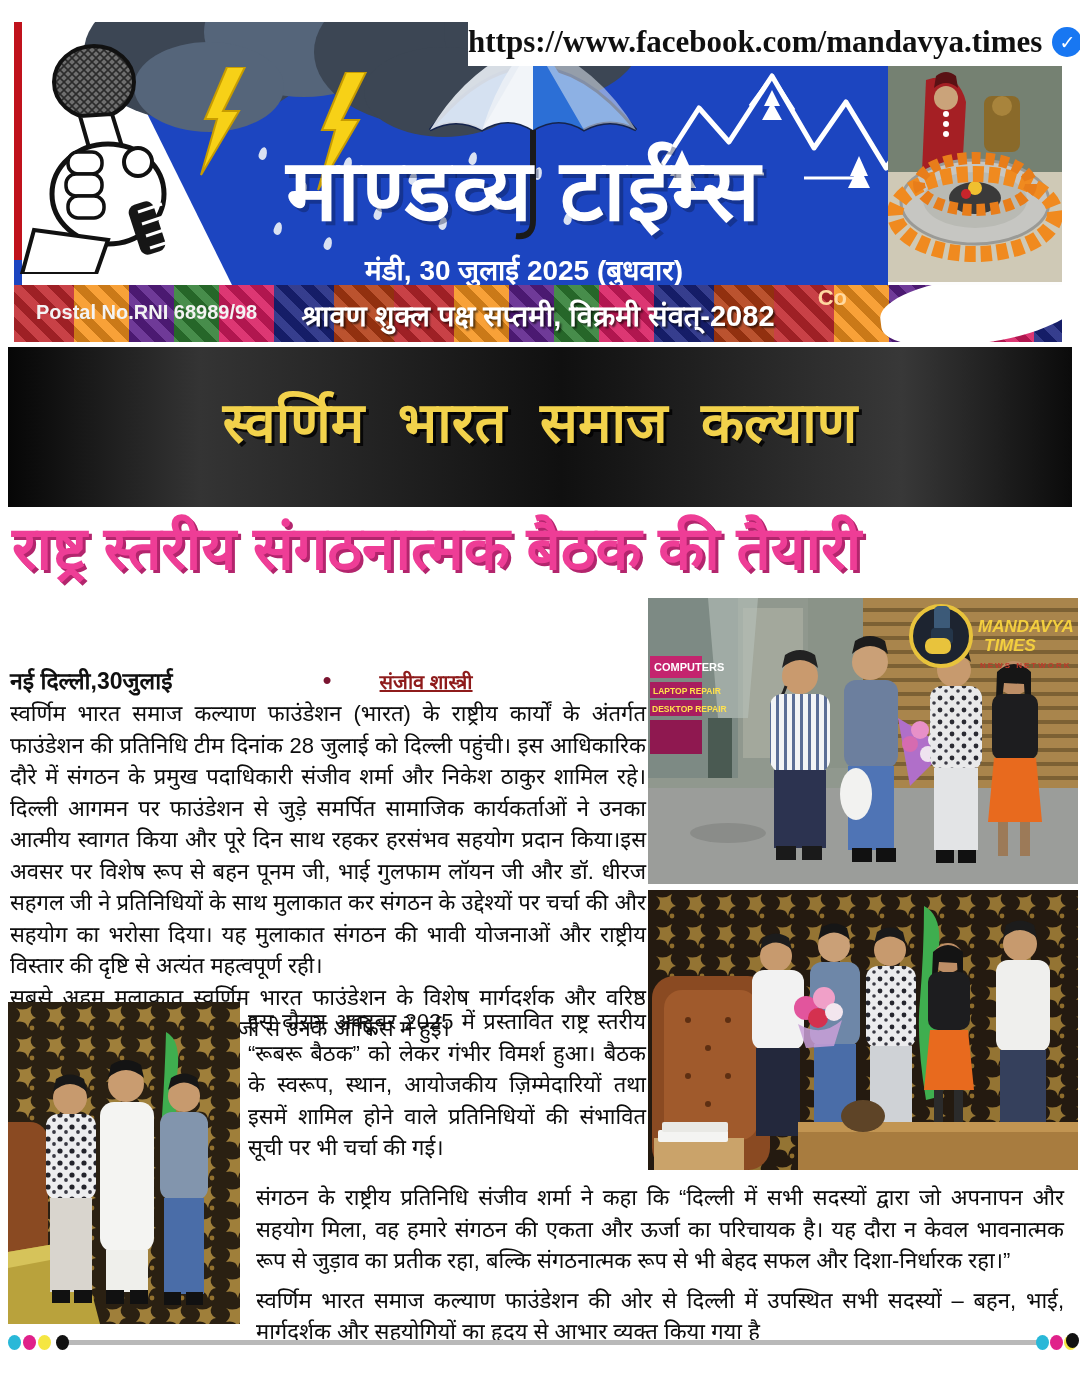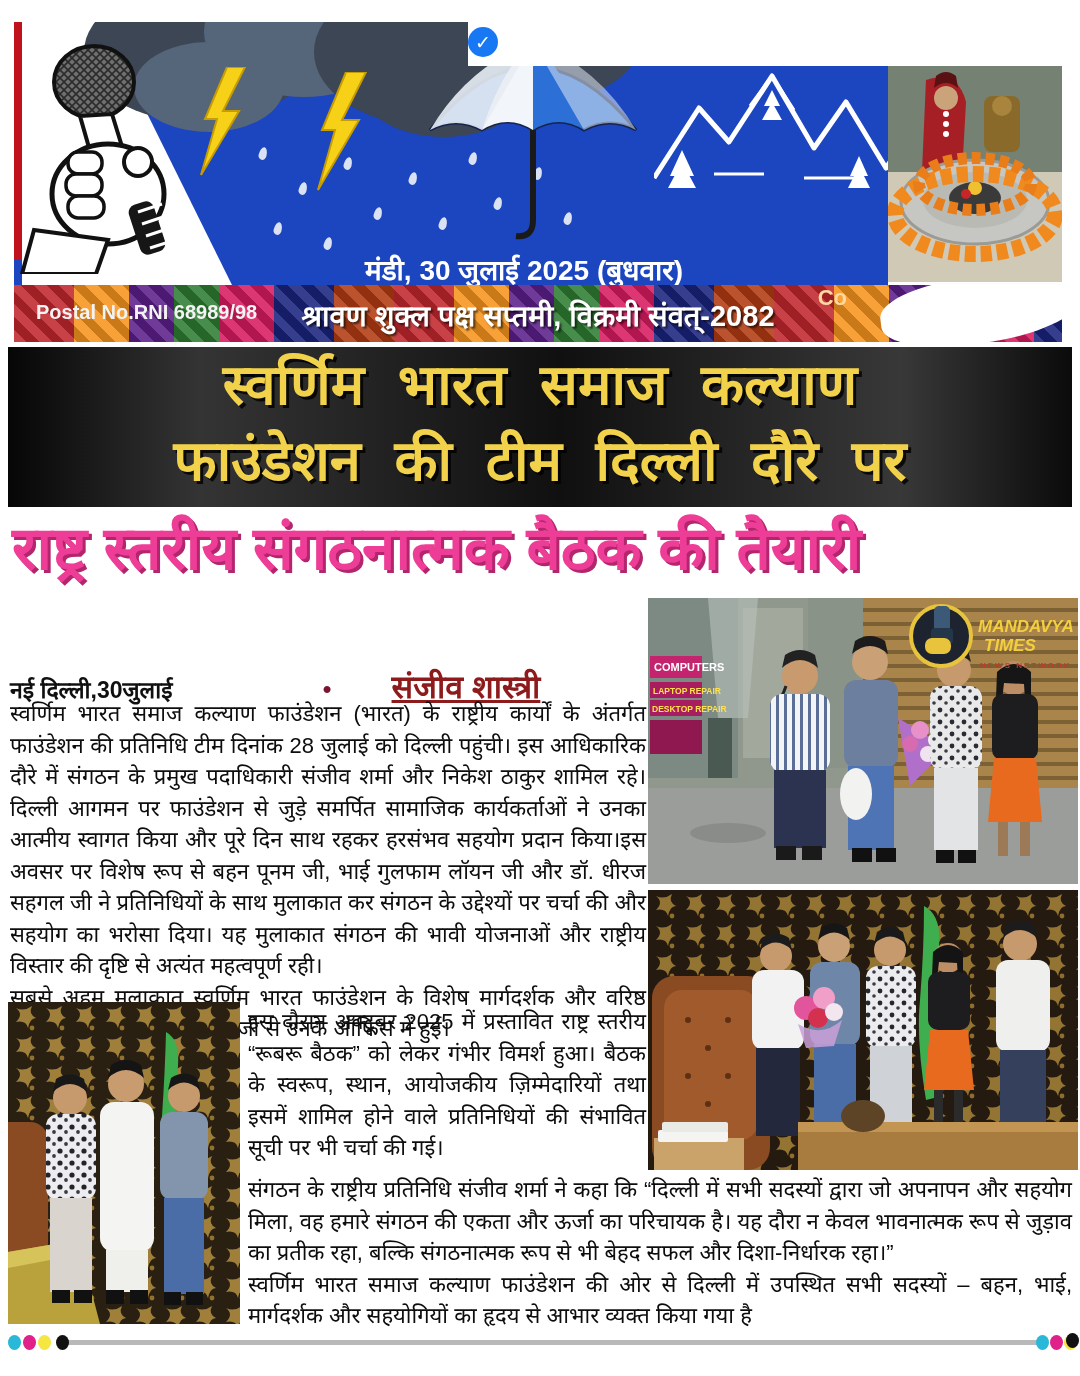--- a/index.html
+++ b/index.html
@@ -48,44 +48,45 @@
   .banner div{color:#f2d24b;font-weight:bold;font-size:56px;line-height:76px;
               text-shadow:3px 3px 0 rgba(0,0,0,.8);white-space:nowrap;font-family:Liberation Mono, monospace;}
   
   .headline{position:absolute;left:12px;top:512px;width:1000px;}
   .headline div{color:#ee3d96;font-weight:bold;font-size:60px;line-height:74px;
                 text-shadow:3px 3px 0 #b3256d;white-space:nowrap;}
   
   .art-head{position:absolute;left:10px;top:664px;width:636px;display:flex;align-items:baseline;}
   .dateline{font-weight:bold;font-size:23px;color:#101010;}
   .bullet{color:#7a1430;font-size:26px;margin-left:150px;}
-  .byline{margin-left:60px;color:#8e1b1b;font-weight:bold;font-size:32px;text-decoration:underline;}
+  .byline{margin-left:48px;color:#8e1b1b;font-weight:bold;font-size:20px;text-decoration:underline;}
   .body-txt{font-size:22px;line-height:31.5px;color:#0d0d0d;text-align:justify;font-weight:500;}
   .para-block1{position:absolute;left:10px;top:698px;width:636px;}
   .para-block1 p{margin:0;}
   .para-block2{position:absolute;left:248px;top:1006px;width:398px;}
   .para-block2 p{margin:0;}
   .para-block3{position:absolute;left:248px;top:1174px;width:824px;}
-  .para-block3 p{margin:0;}
+  .para-block3 p{margin:8px;}
   
   .photo{position:absolute;overflow:hidden;background:#777;}
   #photo1{left:648px;top:598px;width:430px;height:286px;}
   #photo2{left:648px;top:890px;width:430px;height:280px;}
   #photo3{left:8px;top:1002px;width:232px;height:322px;}
   
   .reg-line{position:absolute;left:58px;top:1340px;width:980px;height:5px;background:#b9b9b9;}
   .reg{position:absolute;width:13px;height:15px;border-radius:50%;top:1335px;}
   .c1{background:#29b8d8;} .c2{background:#e0218a;} .c3{background:#f5e642;} .c4{background:#111;}
 </style>
 </head>
 <body>
 
 <div id="page">
 
   <div class="fb-bar">
+    <span class="fb-url">https://www.facebook.com/mandavya.times</span>
     <span class="fb-badge">✓</span>
   </div>
 
   <div class="masthead">
     <div class="red-sliver"></div>
     <div class="white-wedge"></div>
 
     <div class="cloud" style="left:70px;top:-40px;width:230px;height:140px;"></div>
     <div class="cloud light" style="left:190px;top:-55px;width:200px;height:130px;"></div>
     <div class="cloud" style="left:300px;top:-45px;width:240px;height:150px;"></div>
@@ -146,20 +147,21 @@
       <polyline points="0,128 45,58 75,92 118,26 160,98 192,52 232,118 258,80 300,128" fill="none" stroke="#fff" stroke-width="5" stroke-linejoin="round"></polyline>
       <polyline points="96,56 118,26 140,60" fill="none" stroke="#fff" stroke-width="3"></polyline>
       <path d="M118 40l-8 16h16zM118 52l-10 18h20z" fill="#fff"></path>
       <path d="M28 100l-12 26h24zM28 112l-14 26h28z" fill="#fff"></path>
       <path d="M262 92l-12 26h24zM262 104l-14 26h28z" fill="#fff"></path>
       <path d="M205 106l-9 20h18zM205 116l-11 22h22z" fill="#fff"></path>
       <line x1="60" y1="124" x2="110" y2="124" stroke="#fff" stroke-width="3"></line>
       <line x1="150" y1="128" x2="210" y2="128" stroke="#fff" stroke-width="3"></line>
     </svg>
 
+    <div class="mast-title">माण्डव्य टाईम्स</div>
     <div class="mast-date">मंडी, 30 जुलाई 2025 (बुधवार)</div>
 
     <div class="shrine">
       <svg width="174" height="220" viewBox="0 0 174 220">
         <rect width="174" height="110" fill="#7c8878"></rect>
         <rect y="0" width="174" height="110" fill="#6e7a6b" opacity=".5"></rect>
         <rect y="110" width="174" height="110" fill="#cfc9b6"></rect>
         <path d="M38 18 Q70 8 78 40 L74 112 Q52 120 34 110 Z" fill="#a51f24"></path>
         <circle cx="58" cy="36" r="12" fill="#caa37a"></circle>
         <path d="M46 26q12 -10 24 0l-2 -12q-10 -8 -20 0z" fill="#5a1114"></path>
@@ -183,21 +185,20 @@
 
   <div class="strip">
     <span class="strip-postal">Postal No.RNI 68989/98</span>
     <span class="strip-panchang">श्रावण शुक्ल पक्ष सप्तमी, विक्रमी संवत्-2082</span>
     <span class="strip-contact">Co</span>
     <span class="white-blob"></span>
   </div>
 
   <div class="banner">
     <div>स्वर्णिम भारत समाज कल्याण</div>
-    <div>फाउंडेशन की टीम दिल्ली दौरे पर</div>
   </div>
 
   <div class="headline">
     <div>राष्ट्र स्तरीय संगठनात्मक बैठक की तैयारी</div>
   </div>
 
   <div class="art-head">
     <span class="dateline">नई दिल्ली,30जुलाई</span>
     <span class="bullet">•</span>
     <span class="byline">संजीव शास्त्री</span>

